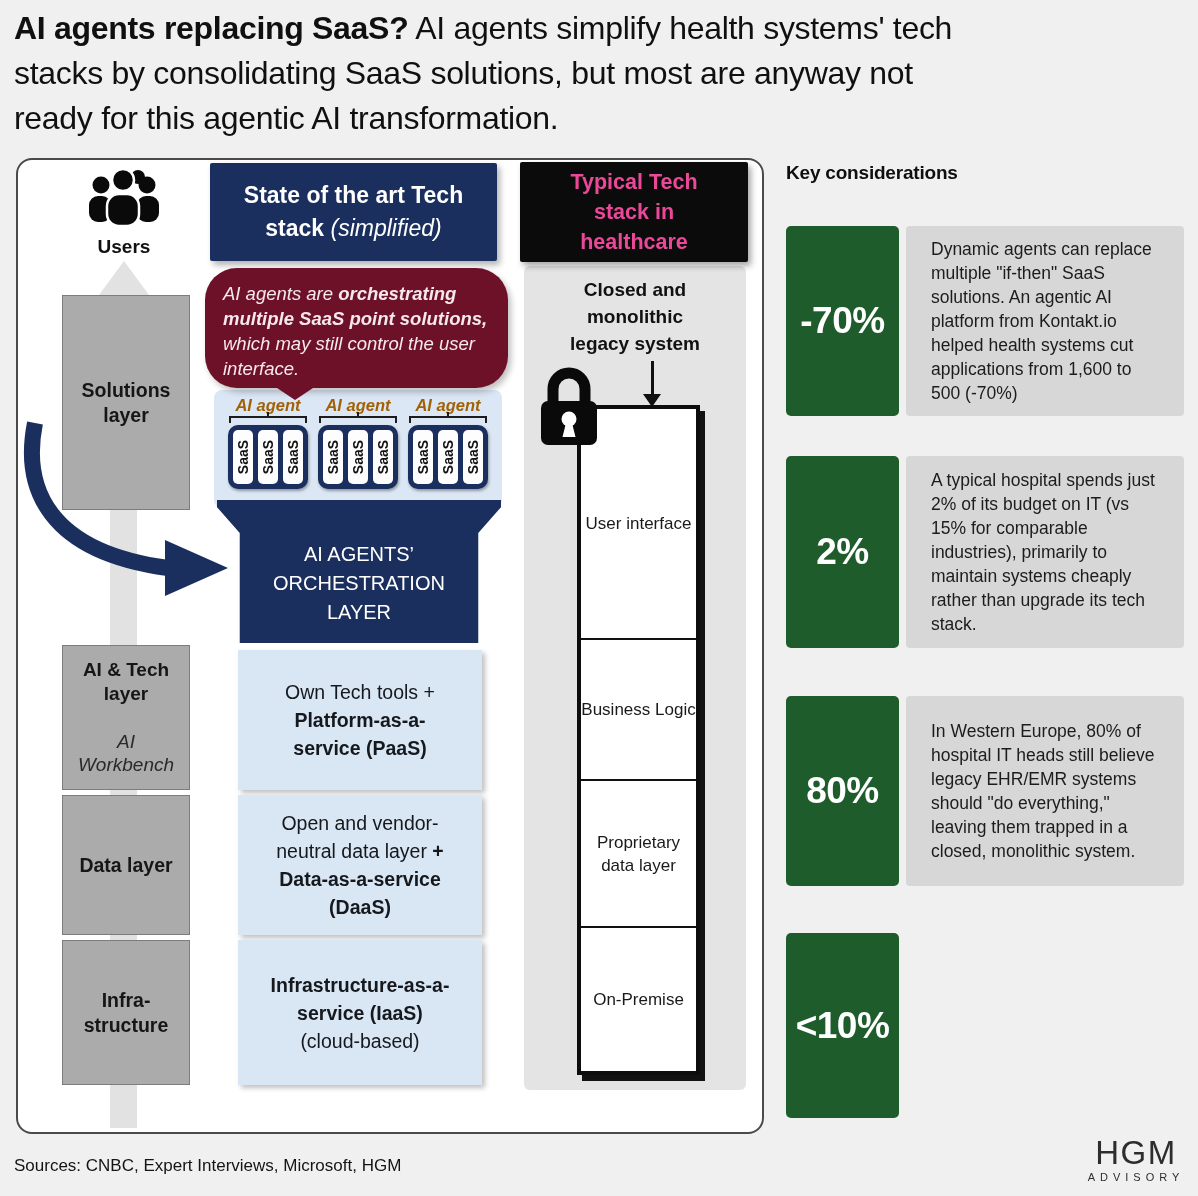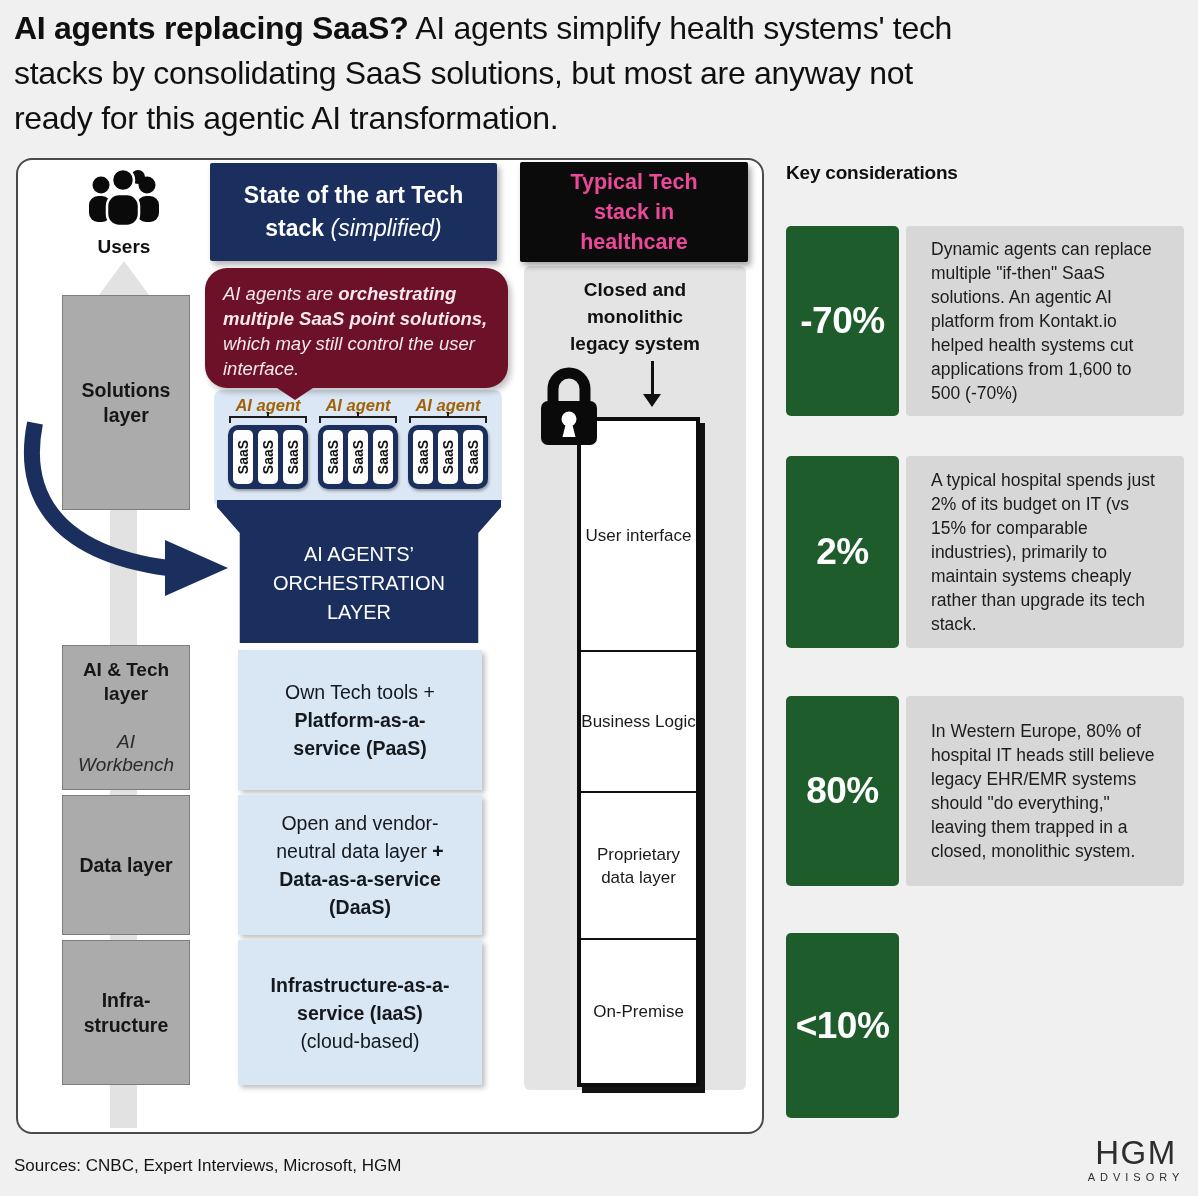--- a/index.html
+++ b/index.html
@@ -34,21 +34,21 @@
   .gb-data{top:635px;height:140px;}
   .gb-infra{top:780px;height:145px;}
 
   .navy-header{left:192px;top:3px;width:287px;height:98px;background:#1b2f5e;color:#fff;
     display:flex;align-items:center;justify-content:center;text-align:center;
     font-size:23px;line-height:33px;box-shadow:3px 4px 6px rgba(0,0,0,.30);border-radius:2px;z-index:3;}
   .black-header{left:502px;top:2px;width:228px;height:100px;background:#0b0b0b;color:#ec4899;
     display:flex;align-items:center;justify-content:center;text-align:center;
     font-size:21.5px;font-weight:700;line-height:30px;box-shadow:3px 4px 6px rgba(0,0,0,.35);border-radius:2px;z-index:3;}
 
-  .bubble{left:187px;top:108px;width:303px;height:120px;background:#6d1129;border-radius:22px;
+  .bubble{left:187px;top:108px;width:303px;height:120px;background:#6d1129;border-radius:32px;
     color:#f6e8ec;font-style:italic;font-size:18.5px;line-height:25px;
     padding:13px 18px;box-sizing:border-box;z-index:6;box-shadow:3px 4px 6px rgba(0,0,0,.25);}
   .bubble-tail{left:253px;top:224px;width:0;height:0;border-left:24px solid transparent;
     border-right:24px solid transparent;border-top:16px solid #6d1129;z-index:6;}
 
   .saas-panel{left:196px;top:230px;width:288px;height:118px;background:#dbe7f5;border-radius:8px;
     display:flex;justify-content:space-between;padding:5px 12px 0;box-sizing:border-box;z-index:3;}
   .agent-col{width:84px;display:flex;flex-direction:column;align-items:center;}
   .agent-label{font-size:16.5px;font-weight:700;font-style:italic;color:#a16207;line-height:20px;}
   .bracket{position:relative;width:78px;height:7px;border:2px solid #1c1c1c;border-bottom:none;margin:1px 0 2px;box-sizing:border-box;}
@@ -68,21 +68,21 @@
   .bb-paas{top:490px;height:140px;}
   .bb-daas{top:635px;height:140px;}
   .bb-iaas{top:780px;height:145px;}
 
   .legacy-panel{left:506px;top:106px;width:222px;height:824px;background:#e4e4e4;border-radius:6px;z-index:1;}
   .legacy-label{position:absolute;left:0;top:10px;width:100%;text-align:center;
     font-size:19px;font-weight:700;line-height:27px;color:#111;}
   .lock-icon{position:absolute;left:16px;top:96px;z-index:5;}
   .dn-line{position:absolute;left:127px;top:95px;width:3px;height:34px;background:#101010;}
   .dn-head{position:absolute;left:119px;top:128px;width:0;height:0;border-left:9px solid transparent;border-right:9px solid transparent;border-top:13px solid #101010;}
-  .legacy-box{position:absolute;left:53px;top:151px;width:123px;height:670px;background:#fff;
+  .legacy-box{position:absolute;left:53px;top:139px;width:123px;height:670px;background:#fff;
     border:4px solid #0d0d0d;box-shadow:5px 6px 0 #121212;box-sizing:border-box;
     display:flex;flex-direction:column;z-index:4;}
   .legacy-sec{display:flex;align-items:center;justify-content:center;text-align:center;
     font-size:17px;line-height:23px;color:#1a1a1a;box-sizing:border-box;}
   .ls-1{height:229px;}
   .ls-2{height:141px;border-top:2px solid #111;}
   .ls-3{height:147px;border-top:2px solid #111;}
   .ls-4{height:145px;border-top:2px solid #111;}
 
   .curved-arrow{left:4px;top:260px;width:214px;height:182px;z-index:6;overflow:visible;}

